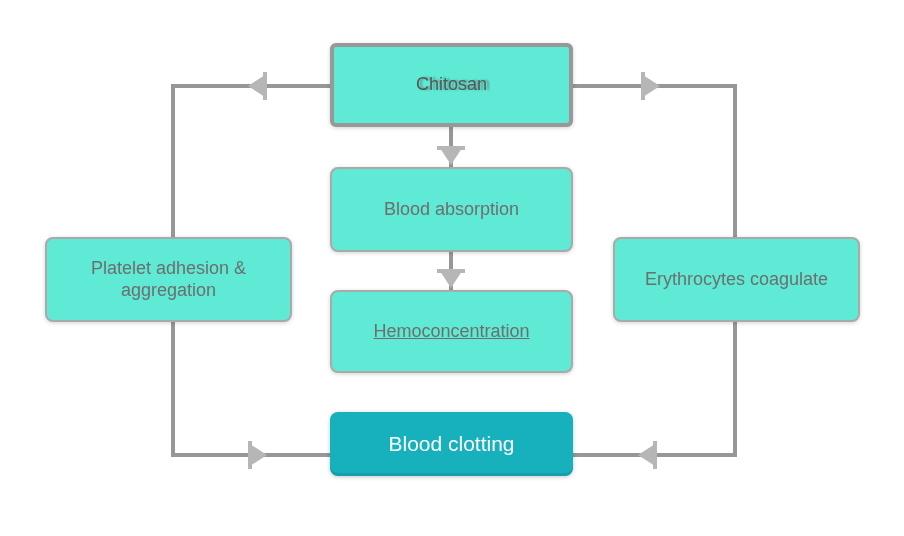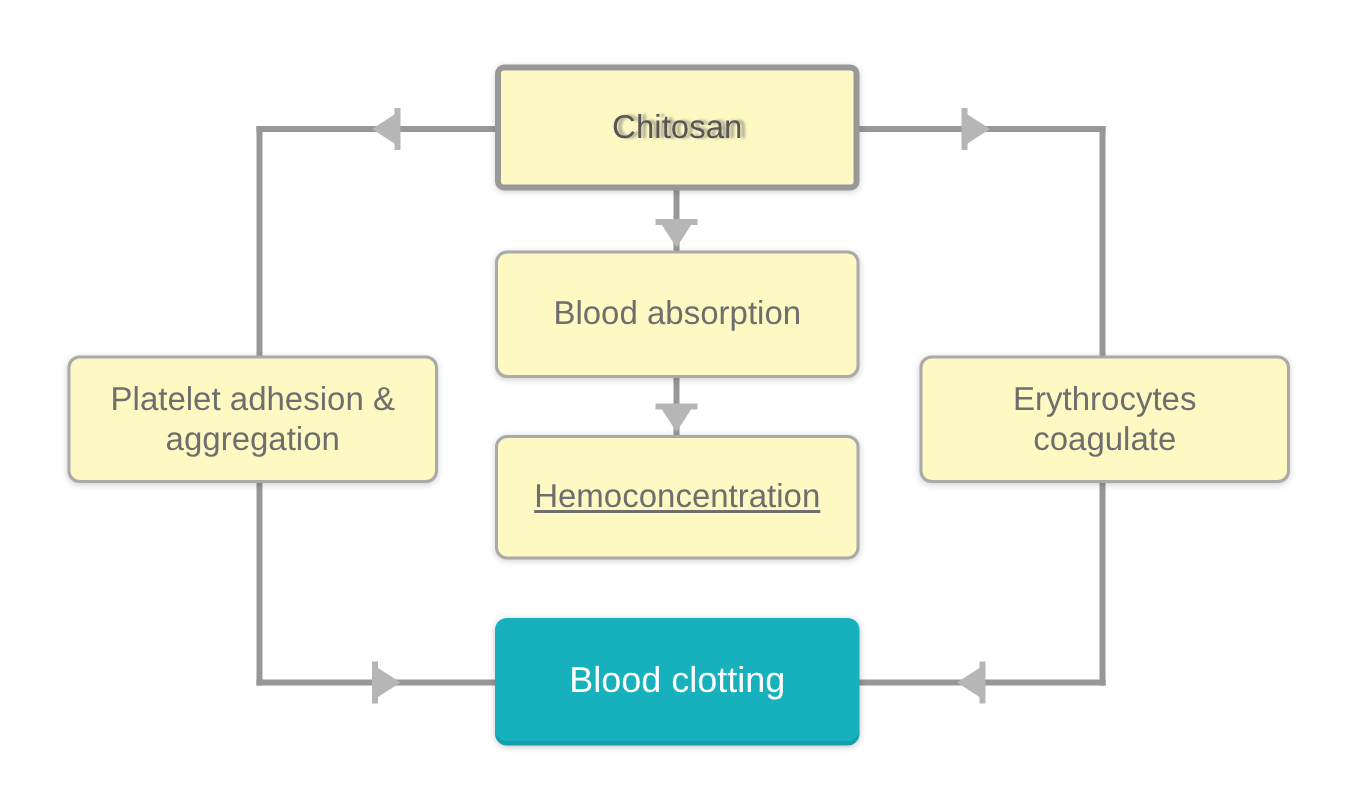--- a/index.html
+++ b/index.html
@@ -76,29 +76,29 @@
   #arrow-top-right    { left: 643px; top: 86px; width: 17px; }
   #arrow-mid-1        { left: 451px; top: 148px; height: 17px; }
   #arrow-mid-2        { left: 451px; top: 271px; height: 17px; }
   #arrow-bottom-left  { left: 250px; top: 455px; width: 17px; }
   #arrow-bottom-right { left: 638px; top: 455px; }
 
   
   .node {
     position: absolute;
     box-sizing: border-box;
-    background: #fef9c3;
+    background: #5eead4;
     border: 2px solid var(--box-border);
     border-radius: 8px;
     display: flex;
     align-items: center;
     justify-content: center;
     text-align: center;
     color: var(--box-text);
-    font-size: 22px;
+    font-size: 18px;
     line-height: 1.2;
     box-shadow: 0 1px 4px rgba(0,0,0,0.18);
   }
   .node .label { padding: 0 18px; }
 
   #node-chitosan {
     left: 330px; top: 43px; width: 243px; height: 84px;
     border: 4px solid var(--chitosan-border);
     border-radius: 6px;
     color: var(--chitosan-text);
@@ -109,25 +109,25 @@
   }
 
   #node-plasma  { left: 330px; top: 167px; width: 243px; height: 85px; }
   #node-hemo    { left: 330px; top: 290px; width: 243px; height: 83px; text-decoration: underline; }
 
   #node-platelet     { left: 45px;  top: 237px; width: 247px; height: 85px; }
   #node-erythrocytes { left: 613px; top: 237px; width: 247px; height: 85px; }
   #node-platelet .label, #node-erythrocytes .label { max-width: 215px; }
 
   #node-blood {
-    left: 330px; top: 412px; width: 243px; height: 85px;
+    left: 330px; top: 412px; width: 243px; height: 64px;
     background: var(--accent-teal);
     border: none;
     color: var(--accent-text);
-    font-size: 24px;
+    font-size: 21px;
     box-shadow: inset 0 -3px 0 rgba(0,90,100,0.18), 0 1px 4px rgba(0,0,0,0.22);
     align-items: center;
   }
 </style>
 </head>
 <body>
 
 <div class="canvas">
 
   <div class="line v" id="line-left-vertical"></div>

